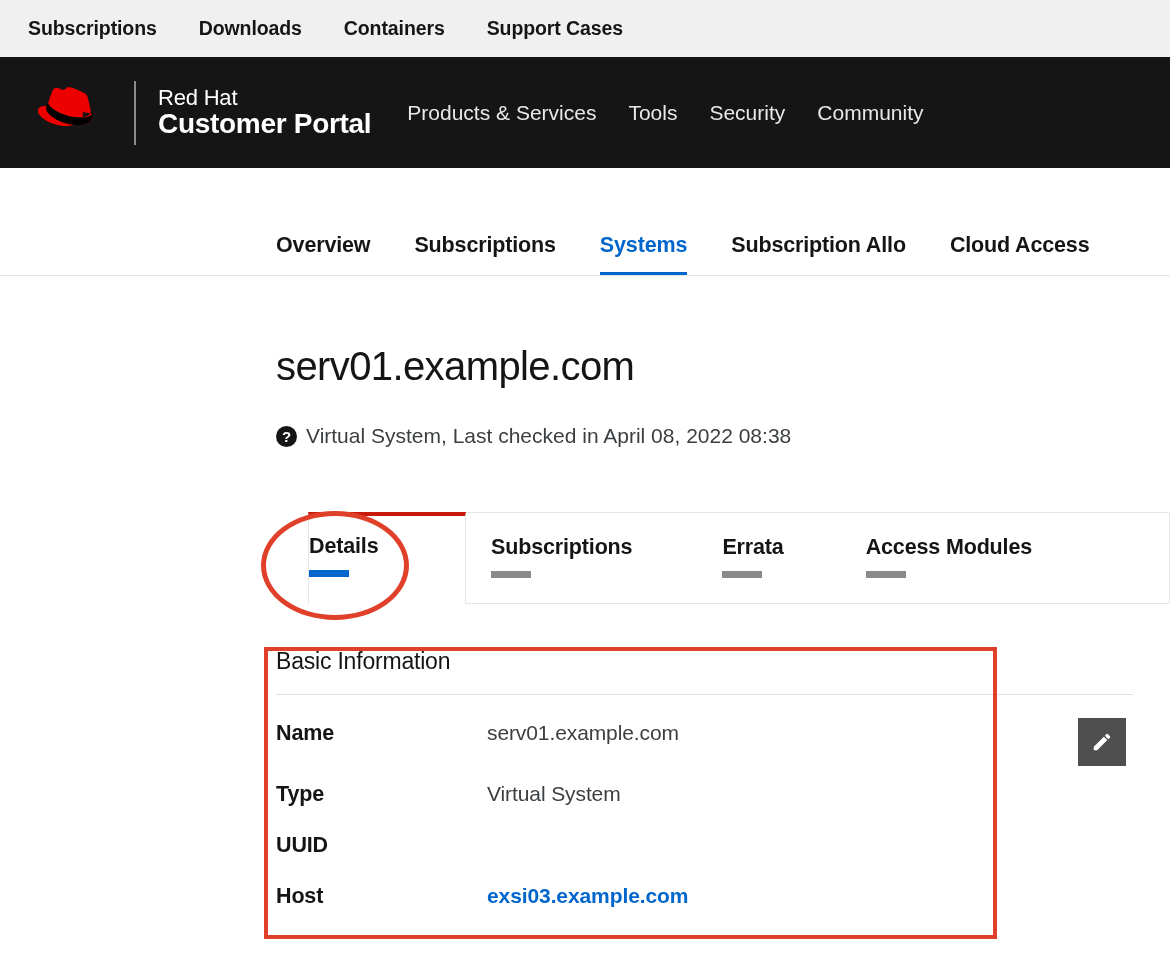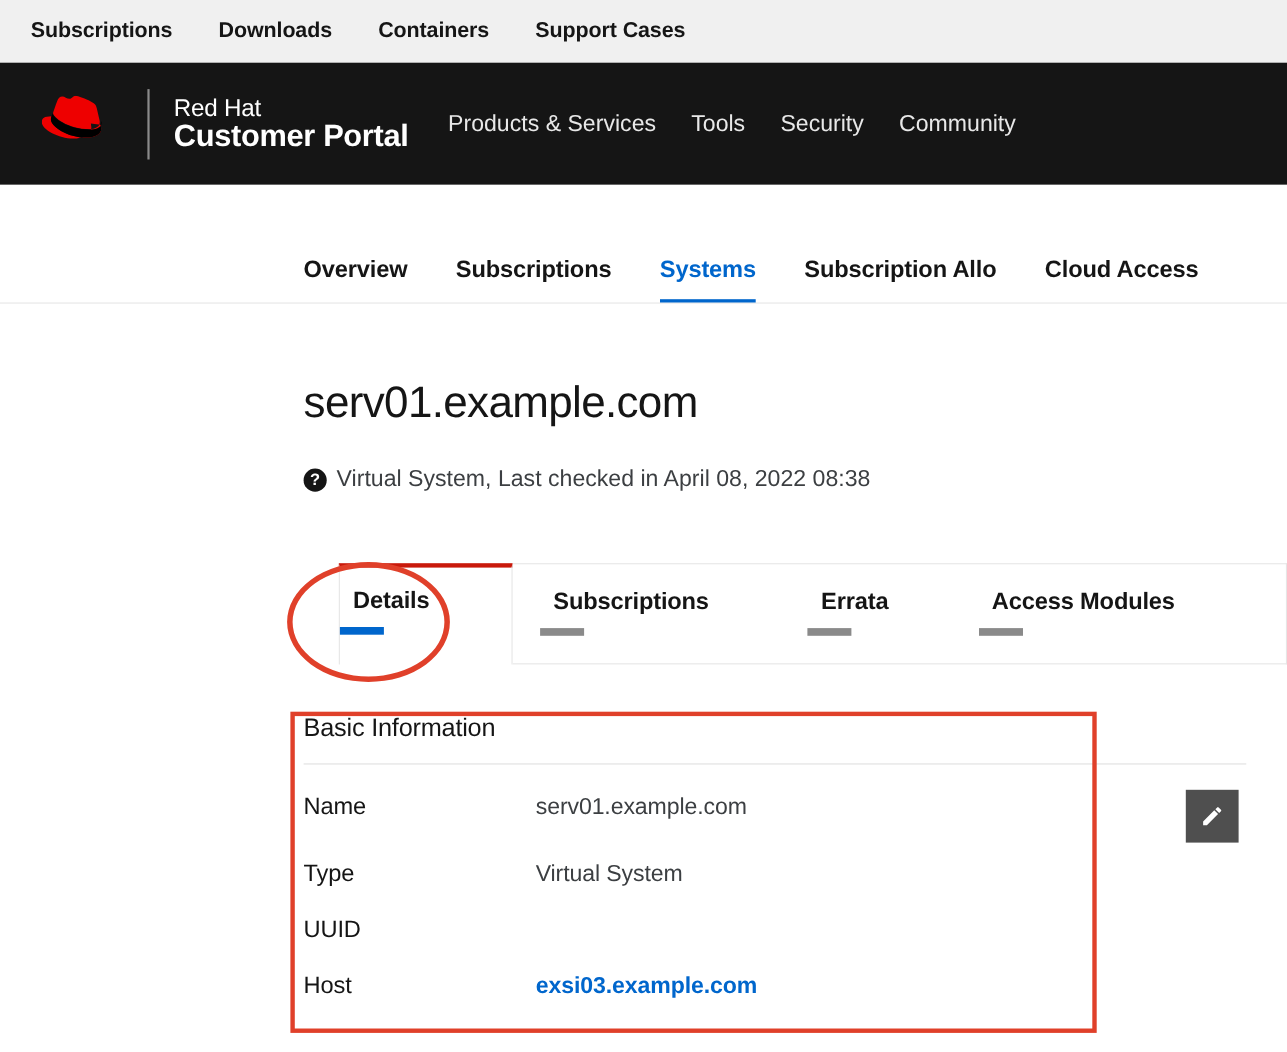--- a/index.html
+++ b/index.html
@@ -170,21 +170,20 @@
     flex-direction: column;
     white-space: nowrap;
     cursor: pointer;
     position: relative;
   }
   .inner-tab .itab-label {
     font-size: 21.5px;
     font-weight: 700;
     color: #151515;
     letter-spacing: -0.15px;
-    margin-left: 12px;
   }
   .inner-tab .itab-bar {
     margin-top: 11px;
     width: 40px;
     height: 7px;
     background: #8a8a8a;
   }
   .inner-tab.active {
     border-top: 4px solid #c9190b;
     border-left: 1px solid #e6e6e6;
@@ -226,21 +225,21 @@
   .info-row {
     display: flex;
     align-items: baseline;
     margin-bottom: 26px;
   }
   .info-row:last-child { margin-bottom: 0; }
   .info-label {
     width: 211px;
     flex: none;
     font-size: 21.5px;
-    font-weight: 400;
+    font-weight: 700;
     color: #151515;
     letter-spacing: -0.15px;
   }
   .info-value {
     font-size: 21px;
     font-weight: 400;
     color: #3c3f42;
     letter-spacing: -0.1px;
     white-space: nowrap;
   }

